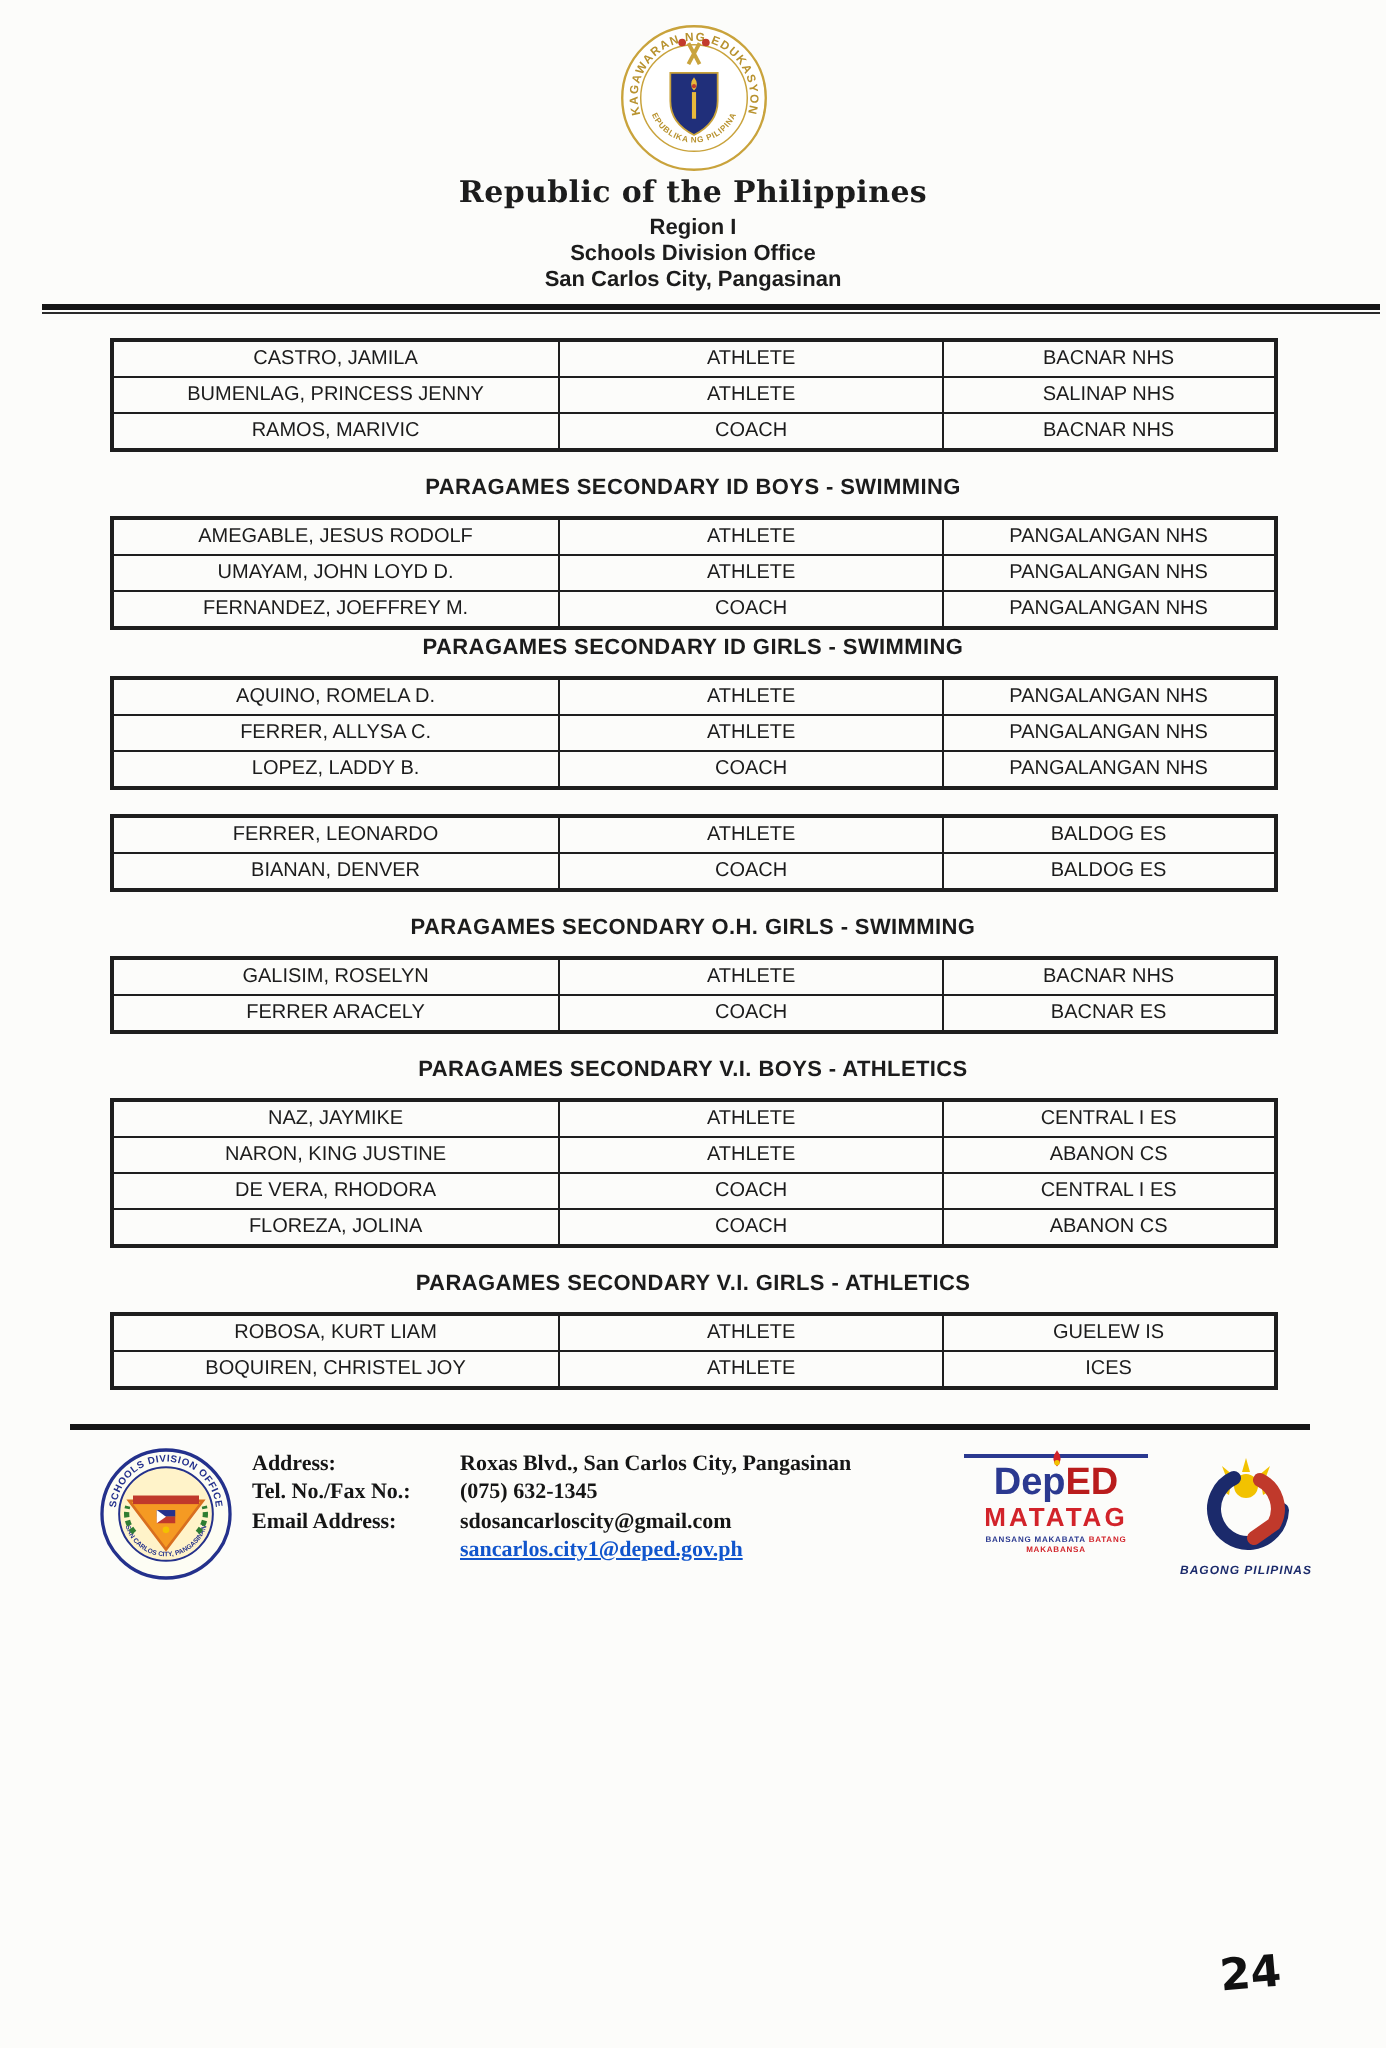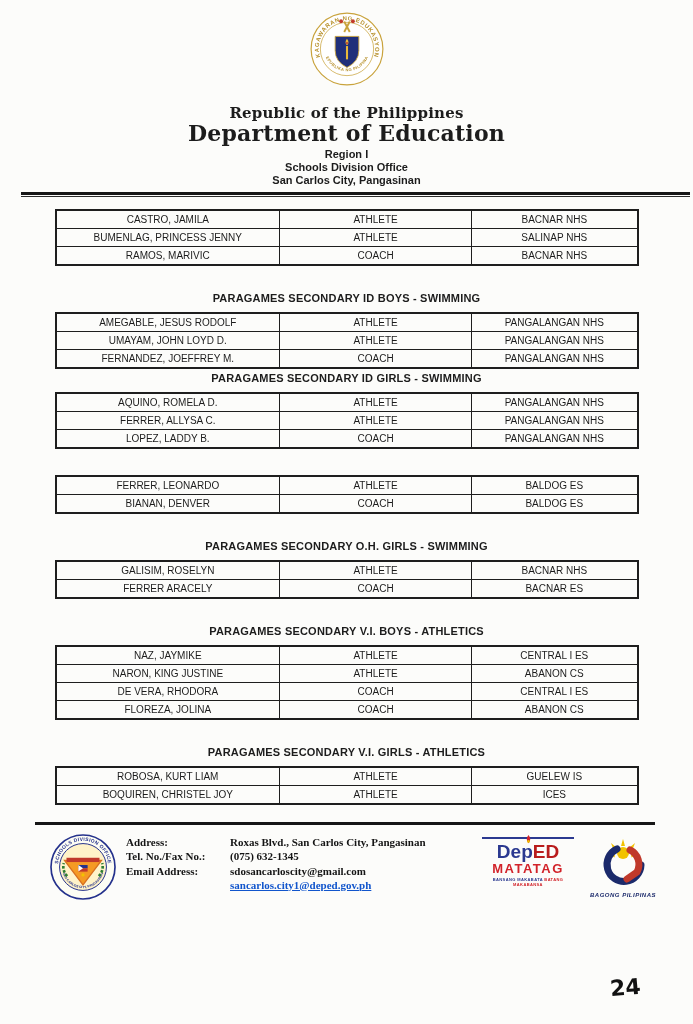--- a/index.html
+++ b/index.html
@@ -9,31 +9,31 @@
     margin:0 auto;
     background:#fcfcfa;
     font-family:"Liberation Sans",sans-serif;
     color:#1c1c1c;
     overflow:hidden;
     box-shadow:0 0 4px rgba(0,0,0,.25);
   }
   
   .header{ text-align:center; padding-top:12px; }
   .seal{ width:74px;height:74px;display:block;margin:0 auto; }
-  .republic{ font-family:"DejaVu Serif",serif; font-weight:700; font-size:15px; letter-spacing:.2px; margin-top:18px;}
+  .republic{ font-family:"DejaVu Serif",serif; font-weight:700; font-size:15px; letter-spacing:.2px; margin-top:1px;}
   .department{ font-family:"DejaVu Serif",serif; font-weight:700; font-size:22px; letter-spacing:.2px; line-height:1.05;}
   .hline{ font-weight:700; font-size:11px; line-height:1.18; }
   .header-rule{
     margin:5px 3px 0 21px;
     border-top:3px solid #161616;
     border-bottom:1px solid #2a2a2a;
     height:1px;
   }
   
-  .section{ margin-top:26px; }
+  .section{ margin-top:12px; }
   .section.first{ margin-top:12px; }
   .section.tight{ margin-top:3px; }
   .section-title{ text-align:center; font-weight:700; font-size:11px; letter-spacing:.2px; }
   table.roster{
     width:584px; margin:8px auto 0;
     border-collapse:collapse; table-layout:fixed;
     border:2px solid #1e1e1e;
   }
   table.roster td{
     border:1px solid #1e1e1e;
@@ -103,21 +103,20 @@
         <circle cx="58" cy="12.5" r="2.6" fill="#c23a2b"></circle>
       </g>
       <path d="M34,33 h32 v19 q0,15 -16,23 q-16,-8 -16,-23 z" fill="#202f7a" stroke="#c9a33c" stroke-width="1.2"></path>
       <g>
         <rect x="48.6" y="46" width="2.8" height="18" fill="#e9b93a"></rect>
         <path d="M50,36 q4,5 0,9 q-4,-4 0,-9 z" fill="#e9b93a"></path>
         <circle cx="50" cy="42" r="1.4" fill="#c23a2b"></circle>
       </g>
     </svg>
     <div class="republic">Republic of the Philippines</div>
-    <div class="department">Department of Education</div>
     <div class="hline" style="margin-top:3px;">Region I</div>
     <div class="hline">Schools Division Office</div>
     <div class="hline">San Carlos City, Pangasinan</div>
   </div>
   <div class="header-rule"></div>
 
   <div id="sections-root">
       <div class="section first">
         <table class="roster">
           <colgroup>

